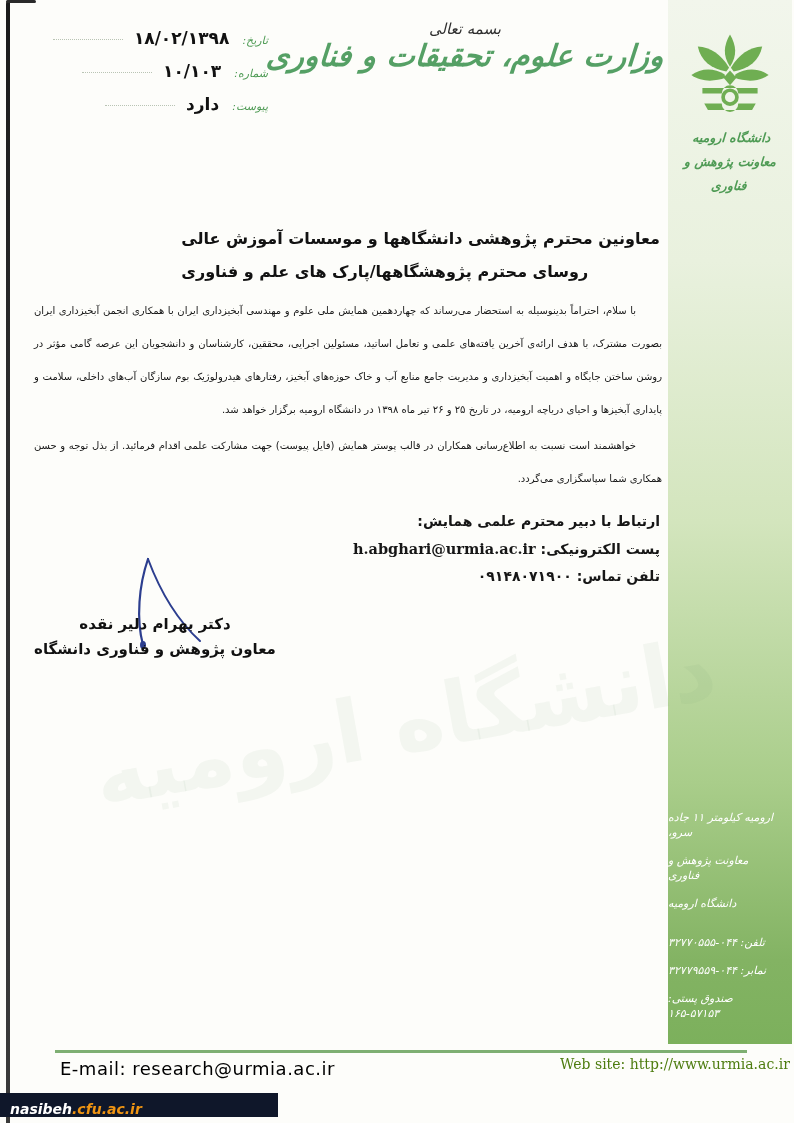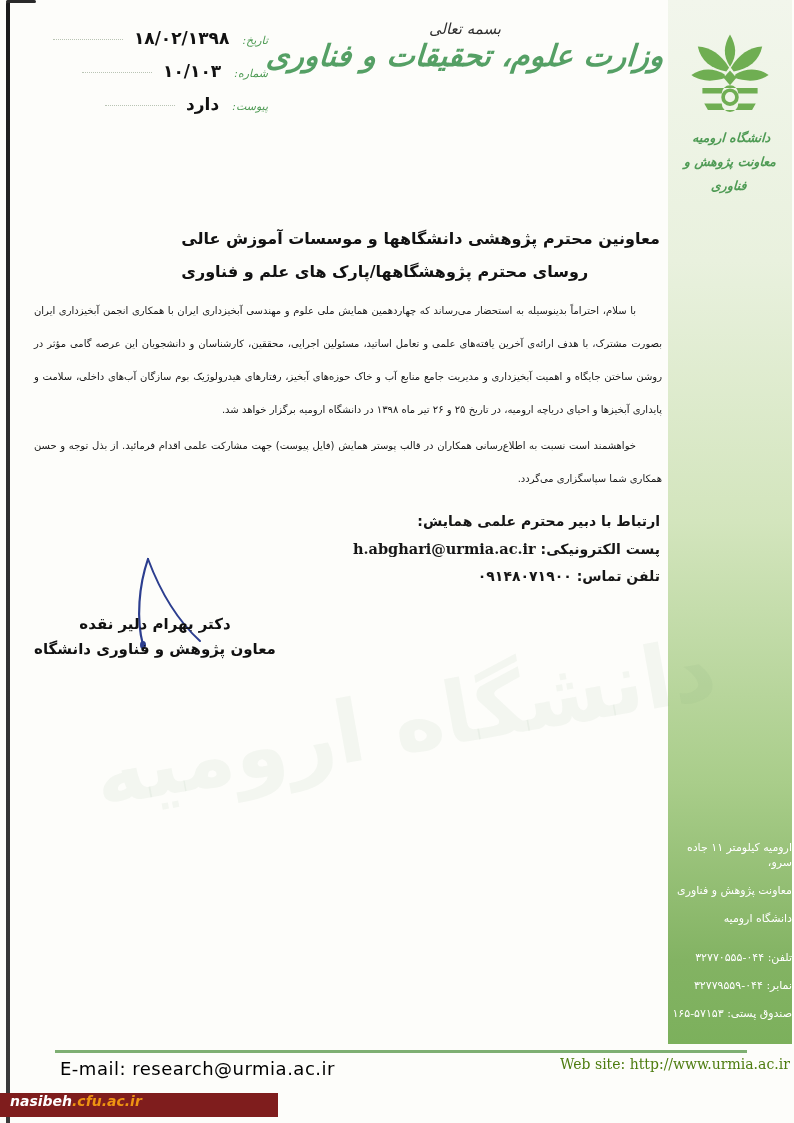--- a/index.html
+++ b/index.html
@@ -25,22 +25,22 @@
   .letterhead{position:absolute; top:20px; left:255px; width:420px; text-align:center; direction:rtl;}
   .bismillah{font-size:15px; color:#2f2f2f; font-style:italic; }
   .ministry{font-size:30px; color:#55a065; font-weight:bold; font-style:italic; letter-spacing:1px; transform:skewX(-4deg);}
 
   
   .sidebar{position:absolute; top:0; right:2px; width:124px; height:1044px;
     background:linear-gradient(180deg,#f2f6ec 0%,#e9f1de 25%,#d3e5bd 50%,#a9cd8a 75%,#83b363 92%,#7cb05c 100%);}
   .sb-logo{display:block; margin:30px auto 4px auto; width:92px; height:92px;}
   .sb-org{width:100%; text-align:center; color:#4f9b55; font-style:italic; font-weight:bold;
     font-size:12.5px; line-height:24px; direction:rtl; transform:skewX(-3deg);}
-  .sb-address{position:absolute; left:0; right:0; bottom:10px; text-align:right; color:#ffffff;
-    font-size:11px; direction:rtl; line-height:15px;}
+  .sb-address{position:absolute; left:0; right:12px; bottom:10px; text-align:left; color:#ffffff;
+    font-style:italic; font-size:11px; direction:rtl; line-height:15px;}
   .sb-address .ln{margin-bottom:13px;}
   .sb-address .ln-gap{margin-top:24px;}
 
   
   .addressees{position:absolute; top:222px; right:134px; direction:rtl; text-align:left;
     font-weight:bold; font-size:16px; line-height:33px; color:#121212;}
 
   
   .body-text{position:absolute; top:294px; left:34px; width:628px; direction:rtl;
     text-align:justify; font-weight:normal; font-size:10px; line-height:33px; color:#161616;}
@@ -59,22 +59,22 @@
   
   .ghost{position:absolute; top:672px; left:90px; font-size:86px; font-weight:bold;
     color:rgba(110,160,115,0.07); direction:rtl; transform:rotate(-10deg); white-space:nowrap;}
 
   
   .footer-rule{position:absolute; top:1050px; left:55px; width:692px; height:3px; background:#7eaf72;}
   .footer-email{position:absolute; top:1058px; left:60px; color:#000000; font-size:18px; letter-spacing:0.5px;}
   .footer-web{position:absolute; top:1056px; left:560px; color:#4d7c0f; font-size:14px; font-family:"DejaVu Serif", serif;}
 
   
-  .stamp-bar{position:absolute; left:0; top:1093px; width:278px; height:24px; background:#7f1d1d;
-    display:flex; align-items:flex-start; padding-left:10px; box-sizing:border-box;}
+  .stamp-bar{position:absolute; left:0; top:1093px; width:278px; height:24px; background:#0f172a;
+    display:flex; align-items:flex-end; padding-left:10px; box-sizing:border-box;}
   .stamp-bar span{font-style:italic; font-weight:bold; font-size:14px;}
 </style>
 </head>
 <body>
 
 <div class="page">
   <div class="scan-edge"></div>
   <div class="scan-edge-top"></div>
 
   <div class="meta-block">

